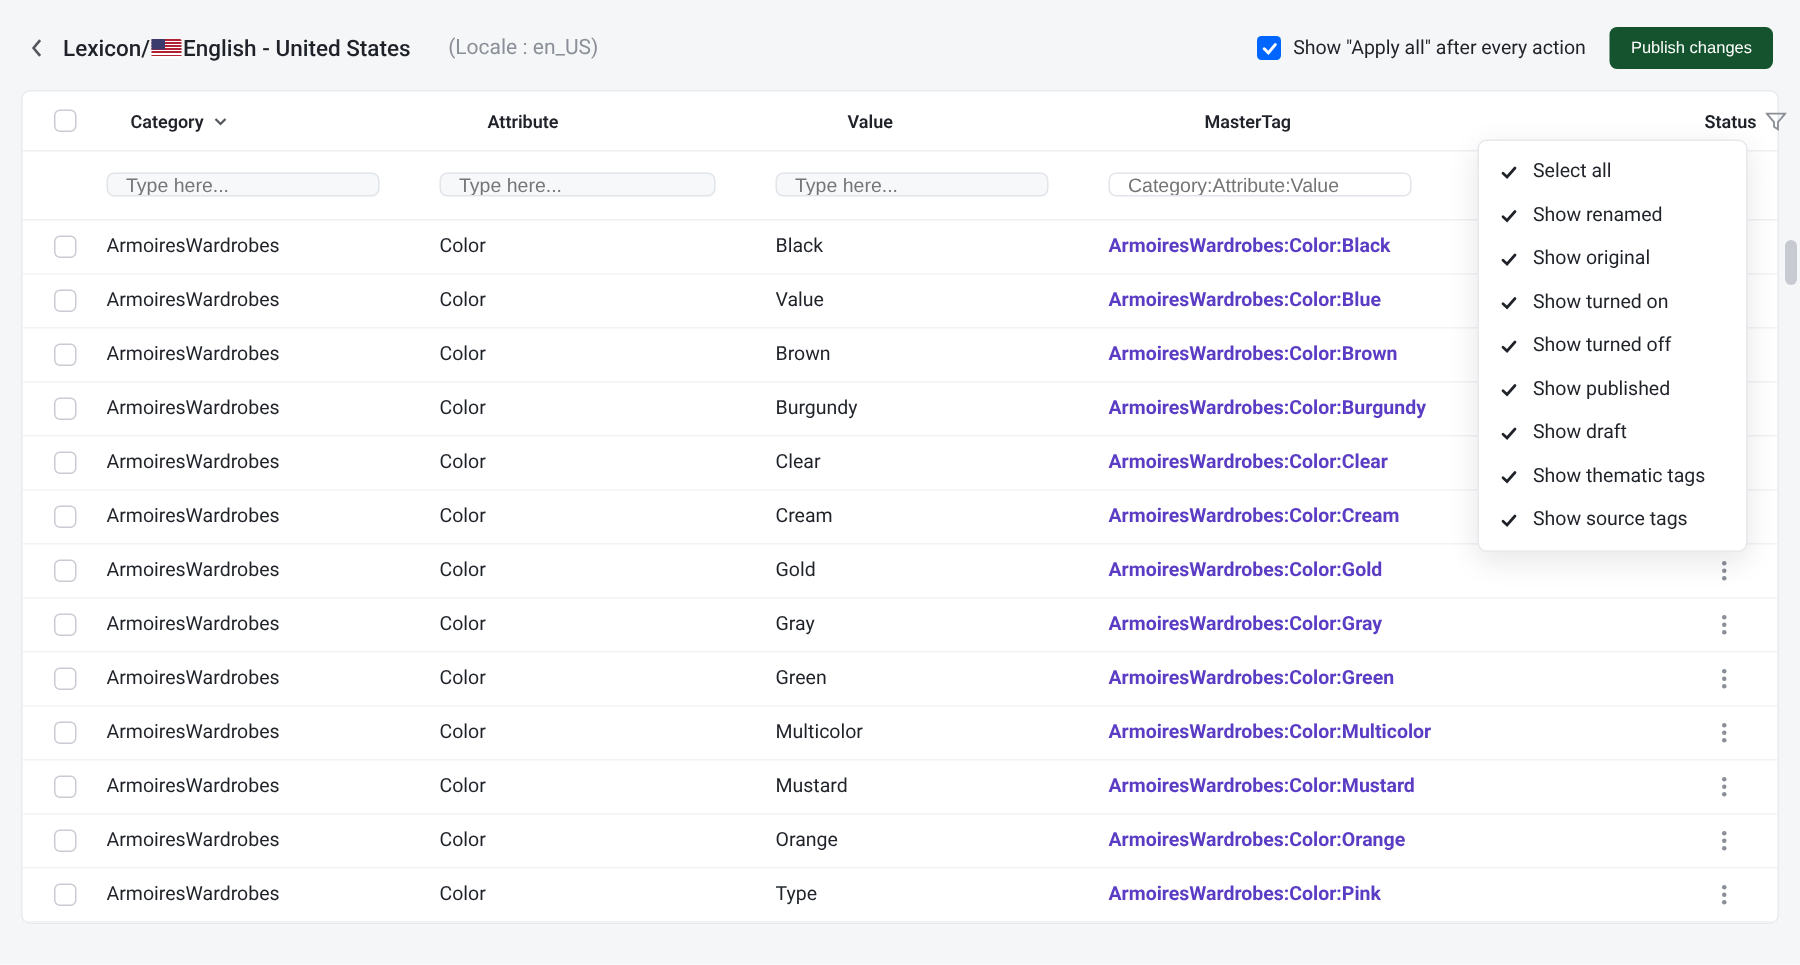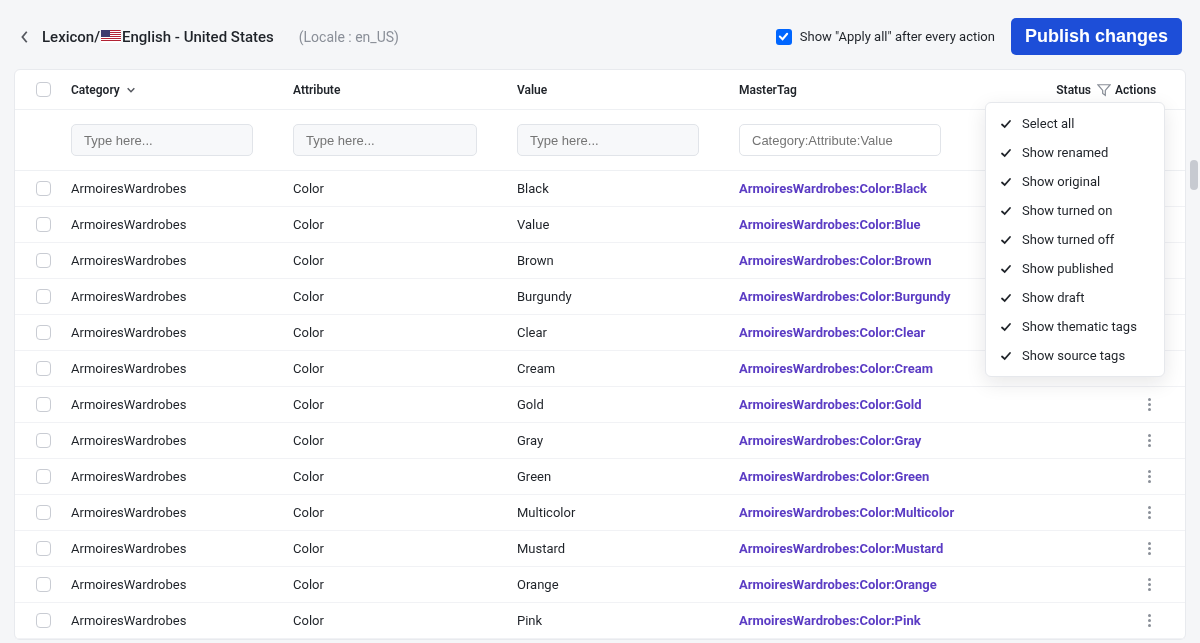--- a/index.html
+++ b/index.html
@@ -78,57 +78,58 @@
     font-size:13px;
   }
   .chk {
     width:16px; height:16px;
     border-radius:3px;
     display:flex; align-items:center; justify-content:center;
   }
   .chk.checked { background:#0066ff; }
   .chk.checked svg { stroke:#fff; }
   .publish-btn {
-    background:#1d4ed8;
+    background:#14532d;
     color:#fff;
     border:none;
     padding:8px 14px;
     border-radius:5px;
-    font-size:18px;
-    font-weight:700;
+    font-size:11px;
+    font-weight:400;
     cursor:pointer;
   }
   .card {
     background:#fff;
     border-radius:6px;
     border:1px solid #e8eaee;
     overflow:visible;
     position:relative;
   }
   .thead, .filter-row, .trow {
     display:grid;
     grid-template-columns: 56px 222px 224px 222px 256px 120px 60px;
     align-items:center;
   }
   .thead {
     font-size:12px;
     font-weight:600;
     color:#1f2329;
     padding: 12px 0;
     border-bottom:1px solid #eef0f3;
+    gap:16px;
   }
   .thead .th { display:flex; align-items:center; gap:6px; }
   .th-status { justify-content:flex-end; padding-right:4px; }
   .th-actions { text-align:right; padding-right:14px; }
   .filter-row {
     padding: 14px 0;
     border-bottom:1px solid #eef0f3;
   }
   .filter-input {
-    height:32px;
+    height:16px;
     border:1px solid #e1e4e9;
     background:#f7f8fa;
     border-radius:5px;
     padding:0 12px;
     font-size:13px;
     color:#8a8f98;
     width: calc(100% - 40px);
   }
   .filter-input.master {
     background:#fff;
@@ -534,21 +535,21 @@
               <span></span>
             </div>
           </div>
   </div>
         <div class="trow">
     <div class="cell-check">
             <div class="row-chk"></div>
           </div>
     <div>ArmoiresWardrobes</div>
     <div>Color</div>
-    <div>Pink</div>
+    <div>Type</div>
     <div class="mastertag">ArmoiresWardrobes:Color:Pink</div>
     <div></div>
     <div class="dots-cell">
             <div class="dots">
               <span></span>
               <span></span>
               <span></span>
             </div>
           </div>
   </div>

